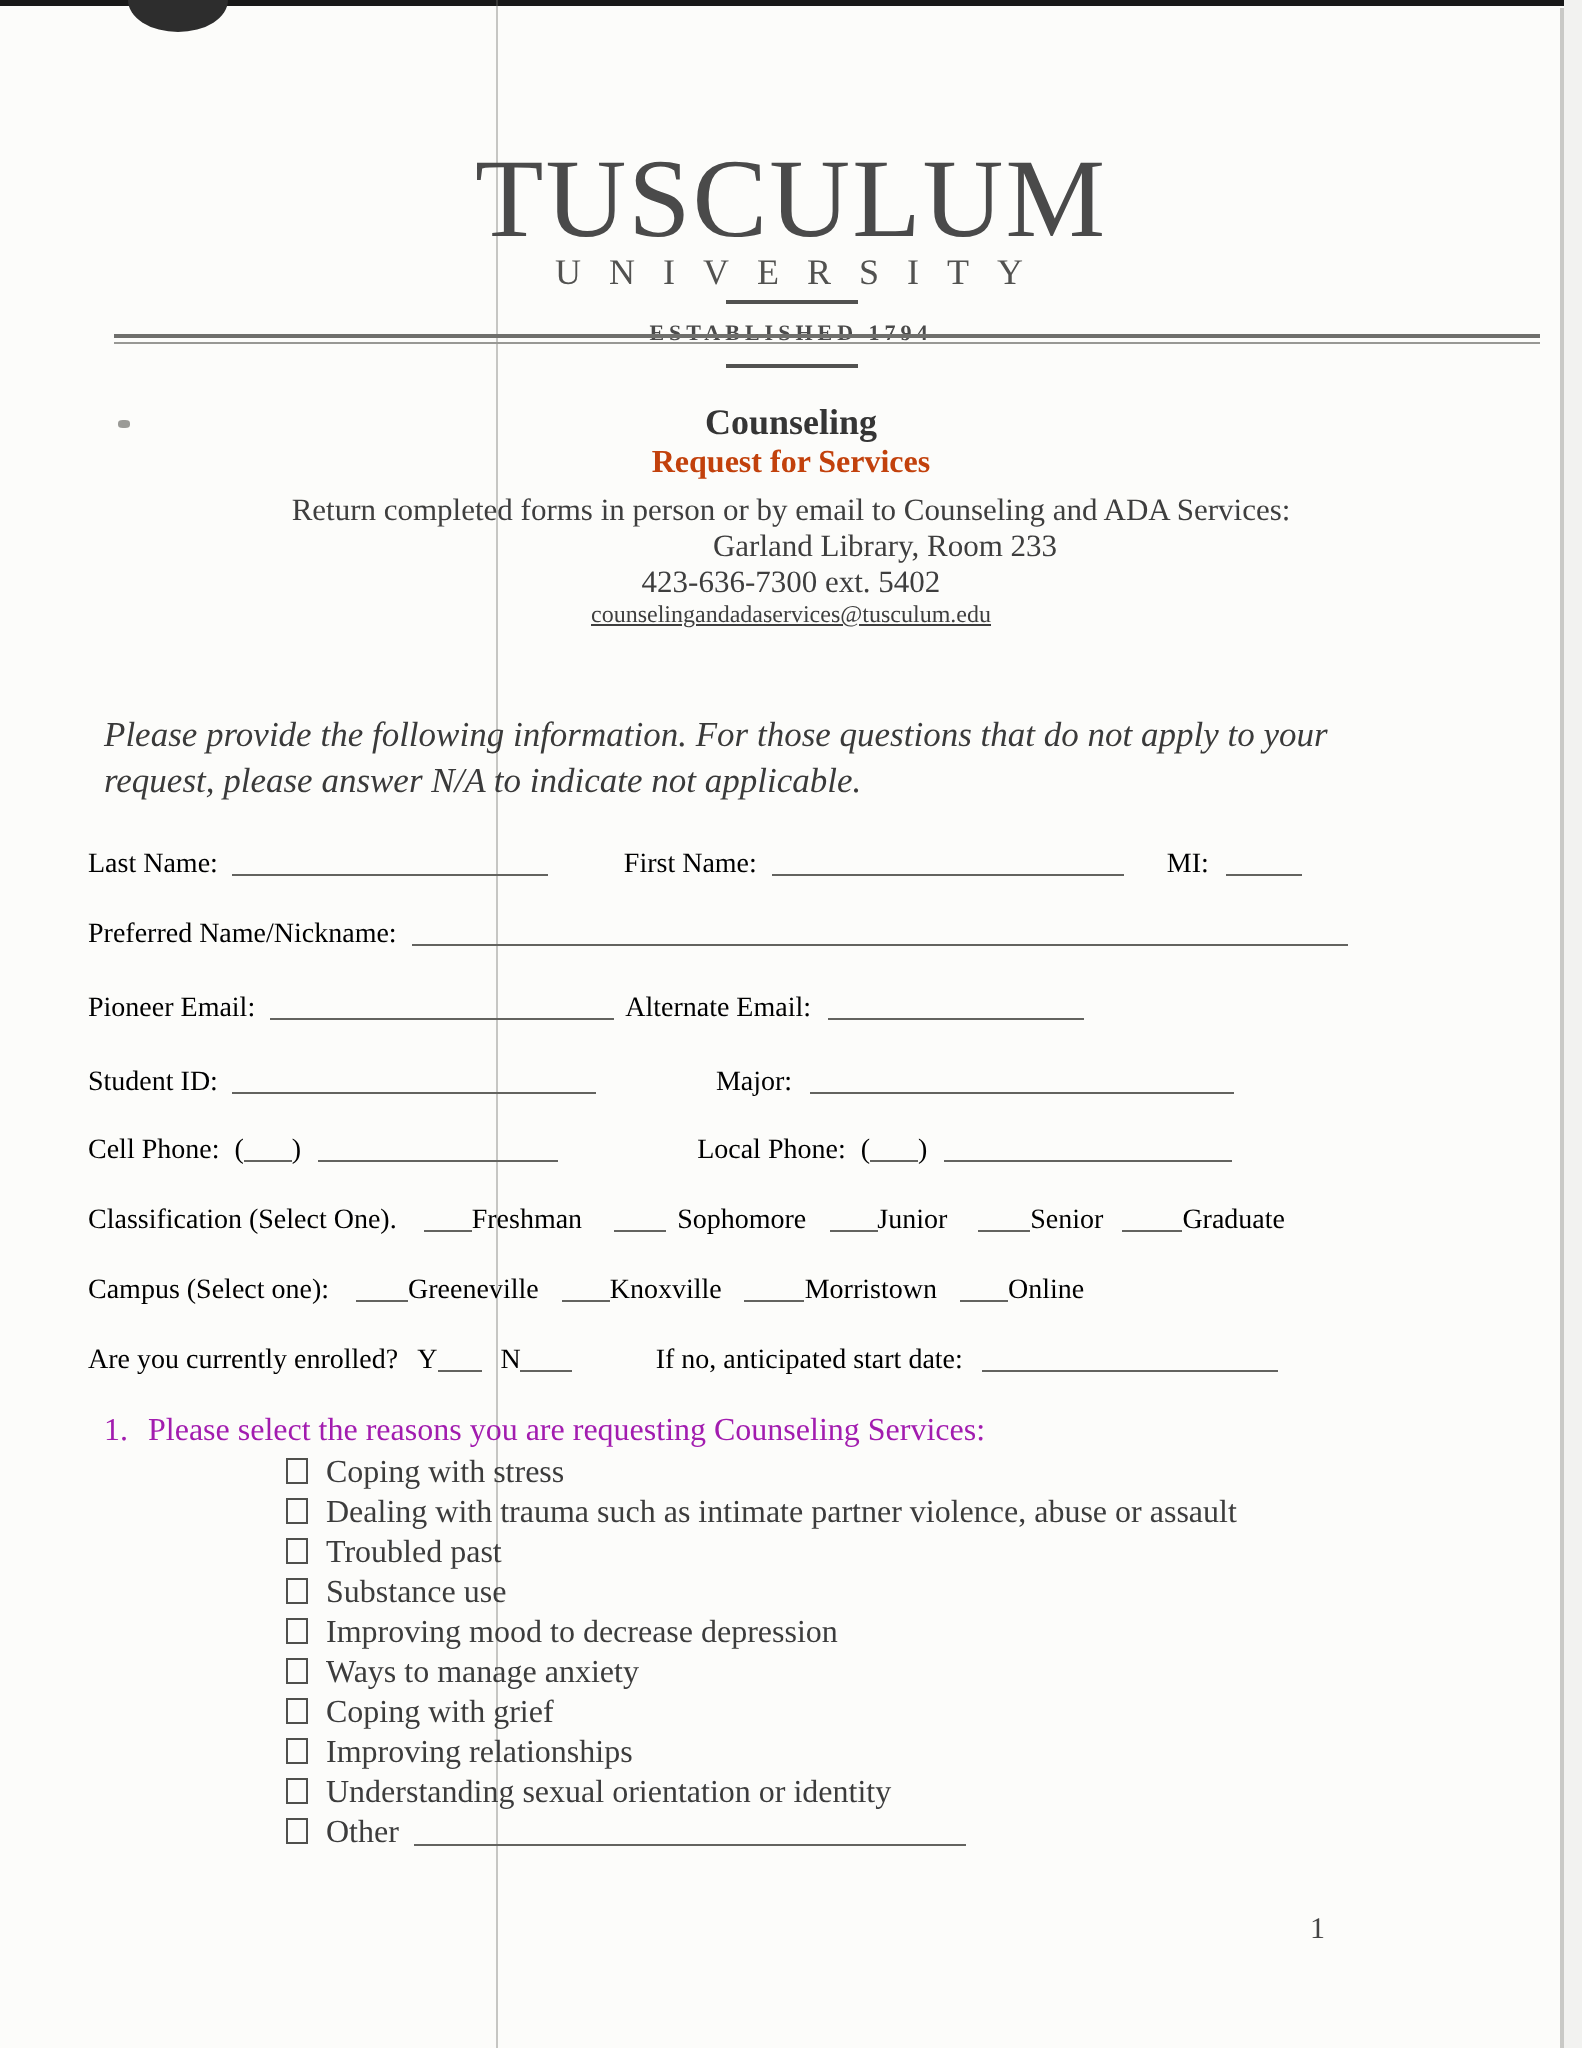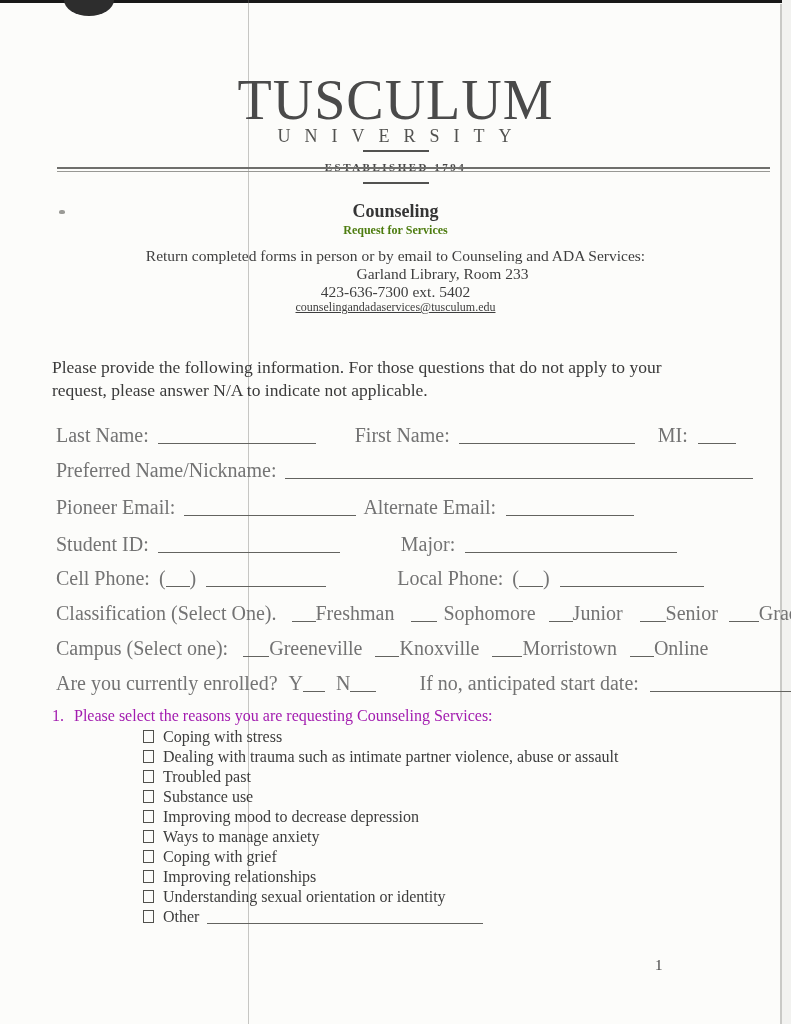--- a/index.html
+++ b/index.html
@@ -22,29 +22,29 @@
   
   .logo{position:absolute;top:74px;left:0;width:100%;text-align:center;color:#4a4a4a;}
   .logo-wordmark{font-size:56px;line-height:52px;letter-spacing:1px;font-weight:500;}
   .logo-sub{font-size:18px;letter-spacing:14px;margin-top:0;padding-left:12px;color:#525250;}
   .logo-est{display:flex;align-items:center;justify-content:center;gap:9px;font-size:11px;font-weight:bold;letter-spacing:2.5px;margin-top:3px;color:#4a4a4a;flex-direction:column;}
   .est-rule{display:inline-block;width:66px;height:2px;background:#525250;}
   .double-rule{position:absolute;top:167px;left:57px;width:713px;height:2px;border-top:2px solid #6f6f6c;border-bottom:1px solid #989894;}
   
   .ctr{position:absolute;left:0;width:100%;text-align:center;}
   .h-title{top:201px;font-weight:bold;font-size:18px;color:#353535;}
-  .h-sub{top:223px;font-weight:bold;font-size:12px;color:#4d7c0f;}
+  .h-sub{top:223px;font-weight:bold;font-size:16px;color:#c2410c;}
   .h-l1{top:247px;font-size:15.5px;font-family:Liberation Serif, serif;}
   .h-l2{top:265px;font-size:15.5px;padding-left:47px;}
   .h-l3{top:283px;font-size:15.5px;}
   .h-email{top:300px;font-size:12px;}
   .h-email span{text-decoration:underline;}
   
-  .intro{position:absolute;top:356px;left:52px;width:628px;font-size:17.5px;line-height:23px;color:#3a3a3a;}
-  .row{position:absolute;left:56px;font-size:20px;white-space:nowrap;color:#737373;}
+  .intro{position:absolute;top:356px;left:52px;width:628px;font-size:17.5px;line-height:23px;color:#3a3a3a;font-style:italic;}
+  .row{position:absolute;left:44px;font-size:14px;white-space:nowrap;color:#000000;}
   .bl{display:inline-block;border-bottom:1.5px solid #63635f;height:13px;vertical-align:-2px;}
   .opt-blank{display:inline-block;border-bottom:1.5px solid #63635f;height:13px;vertical-align:-2px;}
   
   .q1{position:absolute;top:707px;left:52px;font-size:16px;color:#a21caf;}
   .q1 .qnum{margin-right:10px;}
   .ck-list{position:absolute;top:727px;left:143px;font-size:16px;color:#3c3c3c;}
   .ck-row{height:20px;line-height:19px;white-space:nowrap;}
   .ckbox{display:inline-block;width:9px;height:11px;border:1px solid #50504c;margin-right:9px;vertical-align:-1px;background:transparent;}
   .pagenum{position:absolute;top:957px;left:655px;font-size:15px;color:#444;}
 </style>

